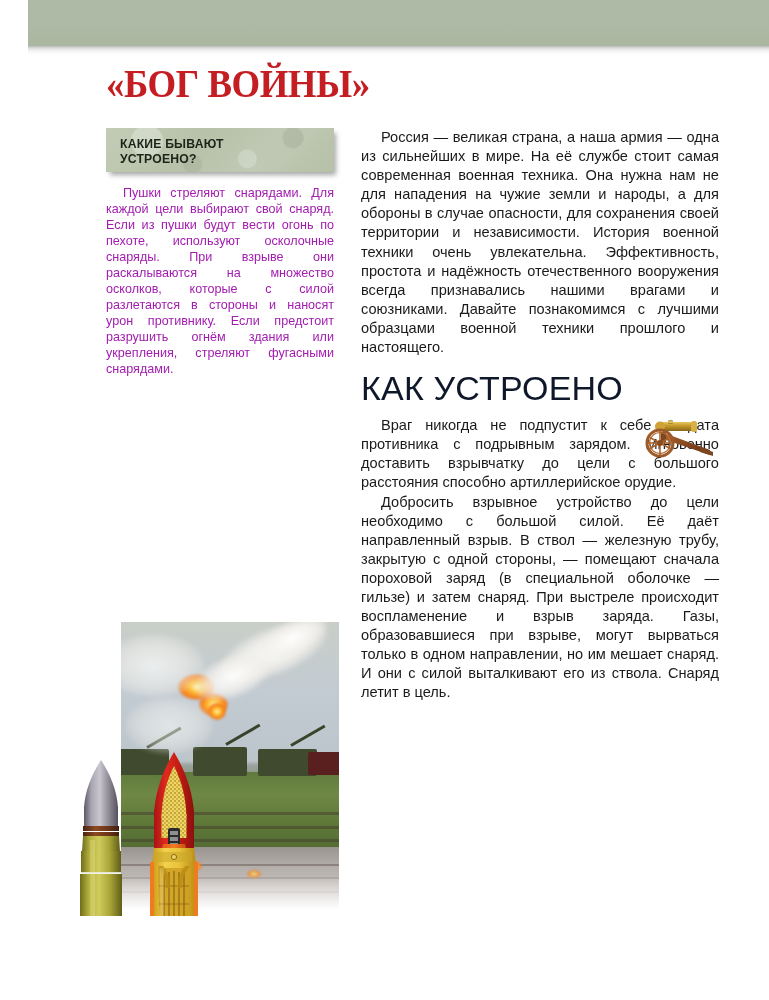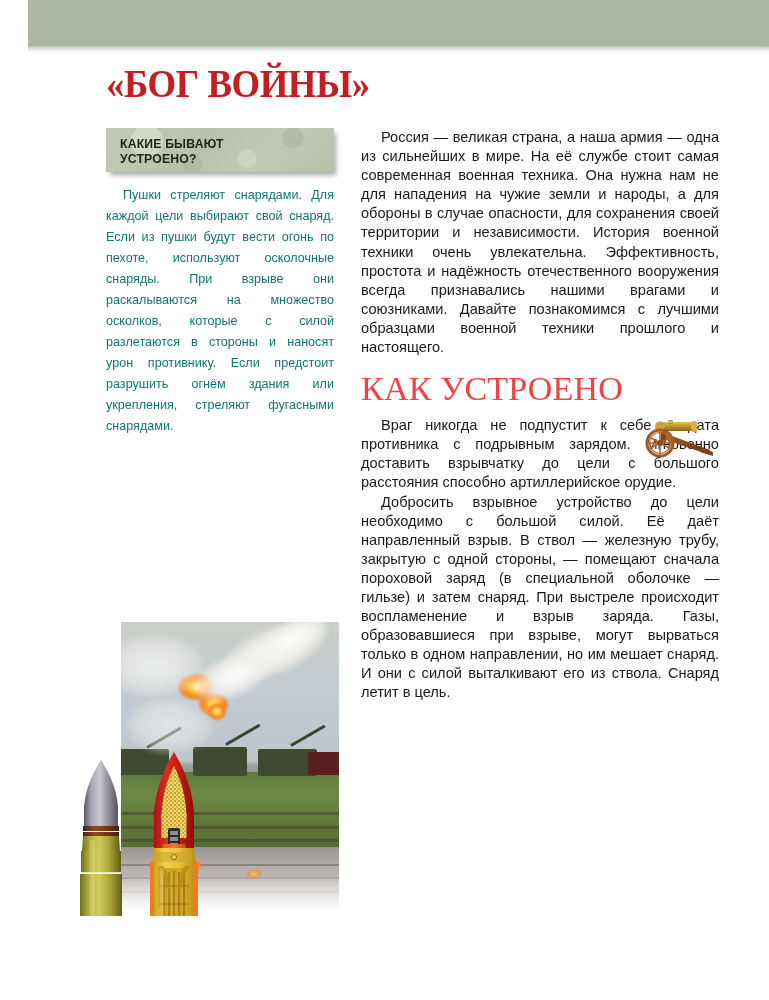--- a/index.html
+++ b/index.html
@@ -56,44 +56,44 @@
     color:#1c2418;
     font-size:12.2px;
     font-weight:700;
     line-height:15px;
     letter-spacing:.2px;
   }
 
   .body-left{
     margin-top:13px;
     font-size:12.6px;
-    line-height:21px;
-    color:#0f766e;
+    line-height:16px;
+    color:#a21caf;
     text-align:justify;
     text-justify:inter-word;
     letter-spacing:0;
   }
   .body-left p{margin:0;}
   .body-left p.ind{text-indent:17px;}
 
   
   .rightcol{position:absolute;left:333px;top:128px;width:358px;}
   .body-right{
     font-size:14.6px;
     line-height:19.1px;
     color:#1a1a1a;
     text-align:justify;
     text-justify:inter-word;
   }
   .body-right p{margin:0;}
   .body-right p.ind{text-indent:20px;}
 
   .subtitle{
-    color:#ef4444;
-    font-family:Liberation Serif, serif;
+    color:#0f172a;
+    font-family:Liberation Sans, sans-serif;
     font-weight:400;
     font-size:34px;
     line-height:35px;
     margin:14px 0 10px 0;
     letter-spacing:.2px;
   }
   .subtitle .ln{display:block;}
 
   
   .cannon-wrap{

